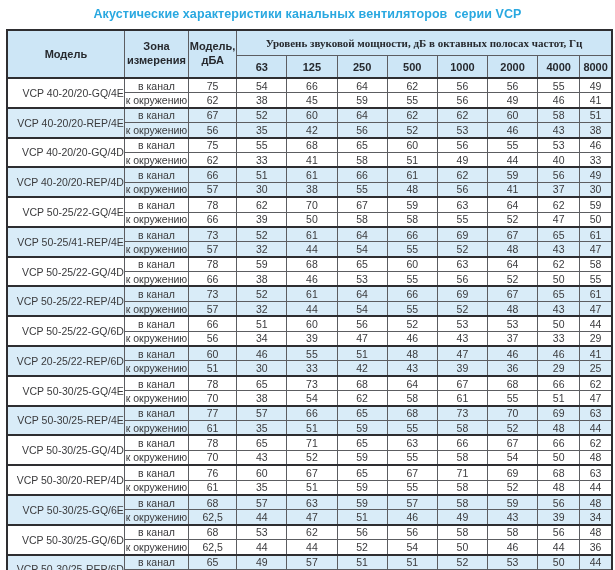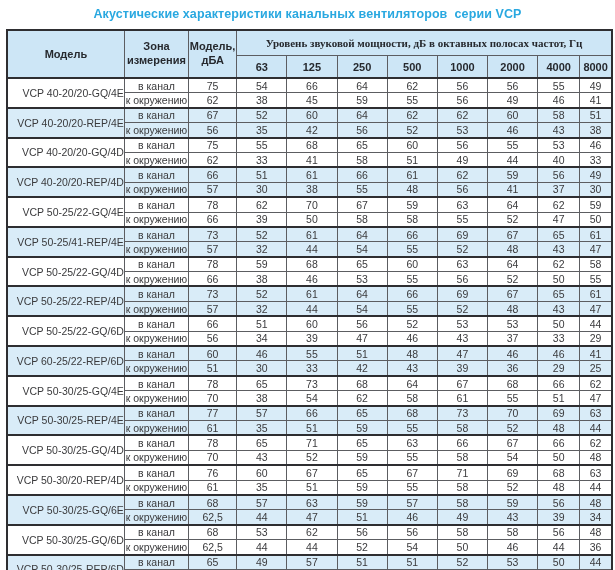--- a/index.html
+++ b/index.html
@@ -339,21 +339,21 @@
           <td class="v">47</td>
           <td class="v">46</td>
           <td class="v">43</td>
           <td class="v">37</td>
           <td class="v">33</td>
           <td class="v">29</td>
         </tr>
       </tbody>
       <tbody class="block hl">
         <tr>
-          <td class="model" rowspan="2">VCP 60-25/22-REP/6D</td>
+          <td class="model" rowspan="2">VCP 20-25/22-REP/6D</td>
           <td class="zone">в канал</td>
           <td class="tot">60</td>
           <td class="v">46</td>
           <td class="v">55</td>
           <td class="v">51</td>
           <td class="v">48</td>
           <td class="v">47</td>
           <td class="v">46</td>
           <td class="v">46</td>
           <td class="v">41</td>

